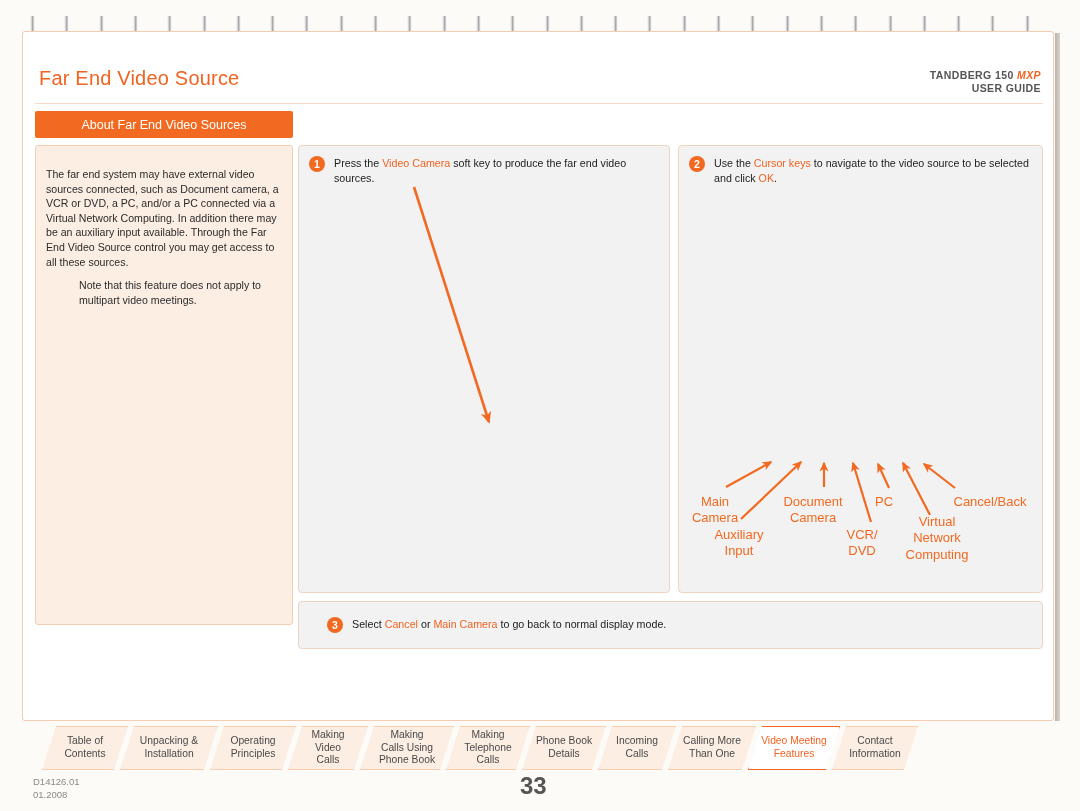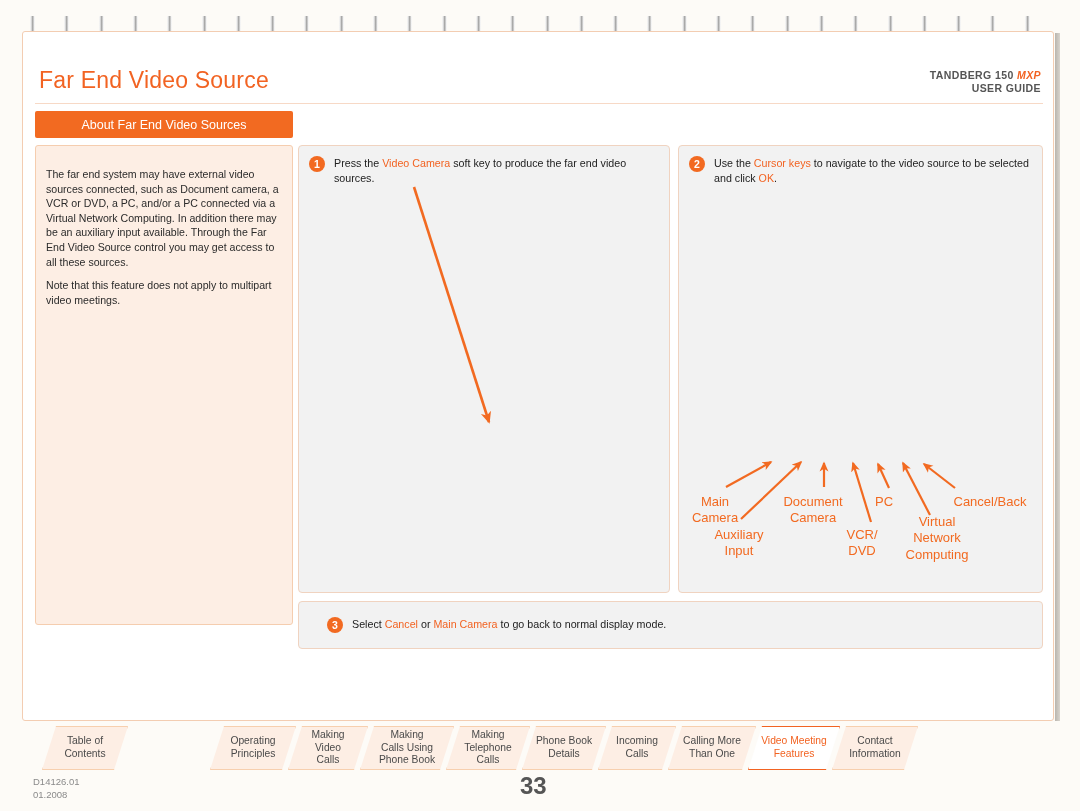--- a/index.html
+++ b/index.html
@@ -48,21 +48,21 @@
     width: 5px;
     height: 688px;
     background: linear-gradient(to right,#b9b5ae,#d8d4cd);
   }
 
   
   #page-title {
     position: absolute;
     left: 16px;
     top: 35px;
-    font-size: 23px;
+    font-size: 20px;
     color: #f26322;
     letter-spacing: .2px;
   }
   #brandblock {
     position: absolute;
     right: 12px;
     top: 37px;
     text-align: right;
     line-height: 1.25;
   }
@@ -118,21 +118,21 @@
     border: 1px solid #f5cdaf;
     border-radius: 3px;
     padding: 9px 10px 10px 10px;
   }
   #about-panel p {
     font-size: 10.6px;
     line-height: 1.38;
     color: #2b2b2b;
     margin-top: 12px;
   }
-  #about-panel p + p { margin-top: 9px; }
+  #about-panel p + p { margin-top: 9px; margin-left: 33px; }
 
   
   .step-panel {
     position: absolute;
     background: #f2f2f2;
     border: 1px solid #f0d3c0;
     border-radius: 4px;
   }
   #step1-panel { left: 275px; top: 113px; width: 372px; height: 448px; }
   #step2-panel { left: 655px; top: 113px; width: 365px; height: 448px; }
@@ -345,20 +345,22 @@
     <line x1="866" y1="456" x2="855" y2="432" stroke="#f26a21" stroke-width="2.2" marker-end="url(#ah)"></line>
     <line x1="907" y1="483" x2="880" y2="431" stroke="#f26a21" stroke-width="2.2" marker-end="url(#ah)"></line>
     <line x1="932" y1="456" x2="901" y2="432" stroke="#f26a21" stroke-width="2.2" marker-end="url(#ah)"></line>
   </svg>
 
 </div>
 
 <div id="tabbar">
     <div class="tab" style="left: 22px; width: 86px;"><span>Table of
 Contents</span></div>
+    <div class="tab" style="left: 100px; width: 98px;"><span>Unpacking &amp;
+Installation</span></div>
     <div class="tab" style="left: 190px; width: 86px;"><span>Operating
 Principles</span></div>
     <div class="tab" style="left: 268px; width: 80px;"><span>Making
 Video
 Calls</span></div>
     <div class="tab" style="left: 340px; width: 94px;"><span>Making
 Calls Using
 Phone Book</span></div>
     <div class="tab" style="left: 426px; width: 84px;"><span>Making
 Telephone

